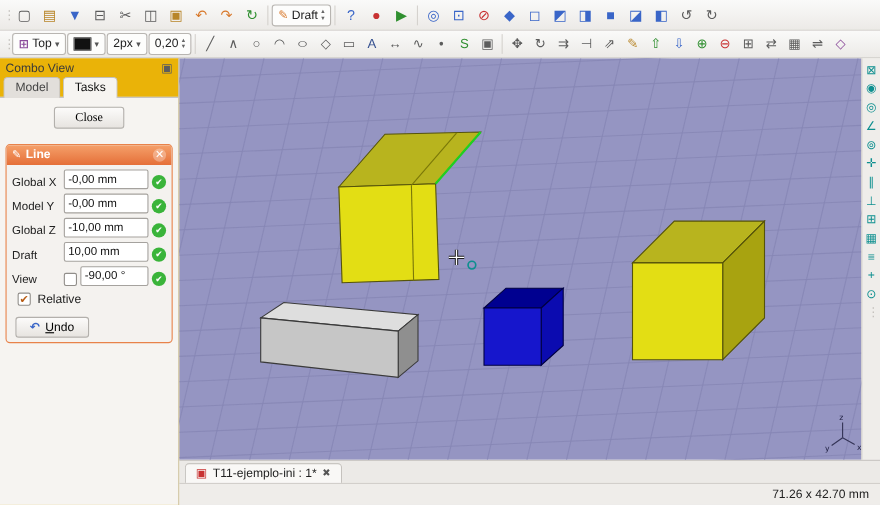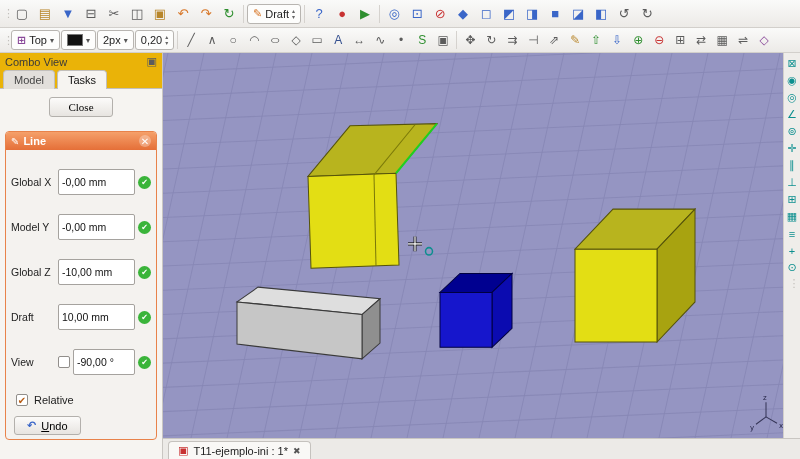--- a/index.html
+++ b/index.html
@@ -23,23 +23,23 @@
 .combo-head{display:flex;justify-content:space-between;align-items:center;padding:2px 5px 1px;color:#3a3a3a}
 .tabs{display:flex;padding-left:3px;position:relative;top:1px}
 .tab{padding:3px 10px;background:#e2dfdb;border:1px solid #c2bfbb;border-bottom:none;border-radius:4px 4px 0 0;margin-right:2px;color:#444}
 .tab.active{background:#f6f4f1;color:#111}
 .tab-body{flex:1;border-top:1px solid #c2bfbb;background:#f6f4f1;padding:8px 5px;display:flex;flex-direction:column;min-height:0}
 .close-btn{align-self:center;padding:3px 18px;background:linear-gradient(#fcfbfa,#e7e4e0);border:1px solid #b3b0ac;border-radius:3px;font-size:11px;margin-bottom:14px;font-family:Liberation Serif, serif}
 .panel{border:1px solid #e8824a;border-radius:4px;background:#f4f2ef;overflow:hidden}
 .panel-head{display:flex;align-items:center;gap:4px;background:linear-gradient(#f5a06a,#e56f38);color:#fff;font-weight:bold;padding:3px 5px;font-size:11px}
 .panel-head b{font-weight:normal;font-size:10px}
 .panel-x{margin-left:auto;background:rgba(255,255,255,.3);border-radius:50%;width:12px;height:12px;display:flex;align-items:center;justify-content:center;font-size:8px}
-.frow{display:flex;align-items:center;gap:3px;margin:19px 5px}
+.frow{display:flex;align-items:flex-end;gap:3px;margin:4px 5px}
 .flabel{width:44px;font-size:10.5px;flex:none}
-.fval{flex:1;min-width:0;height:18px;background:#fff;border:1px solid #a5a29e;border-radius:2px;font-size:10.5px;padding:12px 3px;font-family:inherit;color:#111}
+.fval{flex:1;min-width:0;height:18px;background:#fff;border:1px solid #a5a29e;border-radius:2px;font-size:10.5px;padding:0 3px;font-family:inherit;color:#111}
 .ok{width:13px;height:13px;border-radius:50%;background:#3ab43a;color:#fff;display:flex;align-items:center;justify-content:center;flex:none}
 .ok b{font-size:8px;font-weight:bold}
 .cb{width:12px;height:12px;background:#fff;border:1px solid #918e8a;border-radius:2px;display:flex;align-items:center;justify-content:center;flex:none}
 .cb b{display:none;font-size:10px;color:#b85c14}
 .cb.on b{display:block}
 .orow{display:flex;align-items:center;gap:6px;margin:6px 10px}
 .undo{display:inline-flex;align-items:center;gap:5px;margin:4px 8px;padding:2px 12px;background:linear-gradient(#fcfbfa,#e7e4e0);border:1px solid #b3b0ac;border-radius:3px;font-size:11px;align-self:flex-start;font-family:inherit}
 .undo-label{display:block}
 .undo-label::first-letter{text-decoration:underline}
 .rightpart{flex:1;display:flex;flex-direction:column;min-width:0}
@@ -332,15 +332,18 @@
           <span class="grip">⋮</span>
         </div>
       </div>
       <div class="tabbar">
         <div class="doc-tab">
           <b class="red">▣</b>
           <span>T11-ejemplo-ini : 1*</span>
           <b class="tabx">✖</b>
         </div>
       </div>
+      <div class="status">
+        <span>71.26 x 42.70 mm</span>
+      </div>
     </div>
   </div>
 </div>
 
 </body></html>

